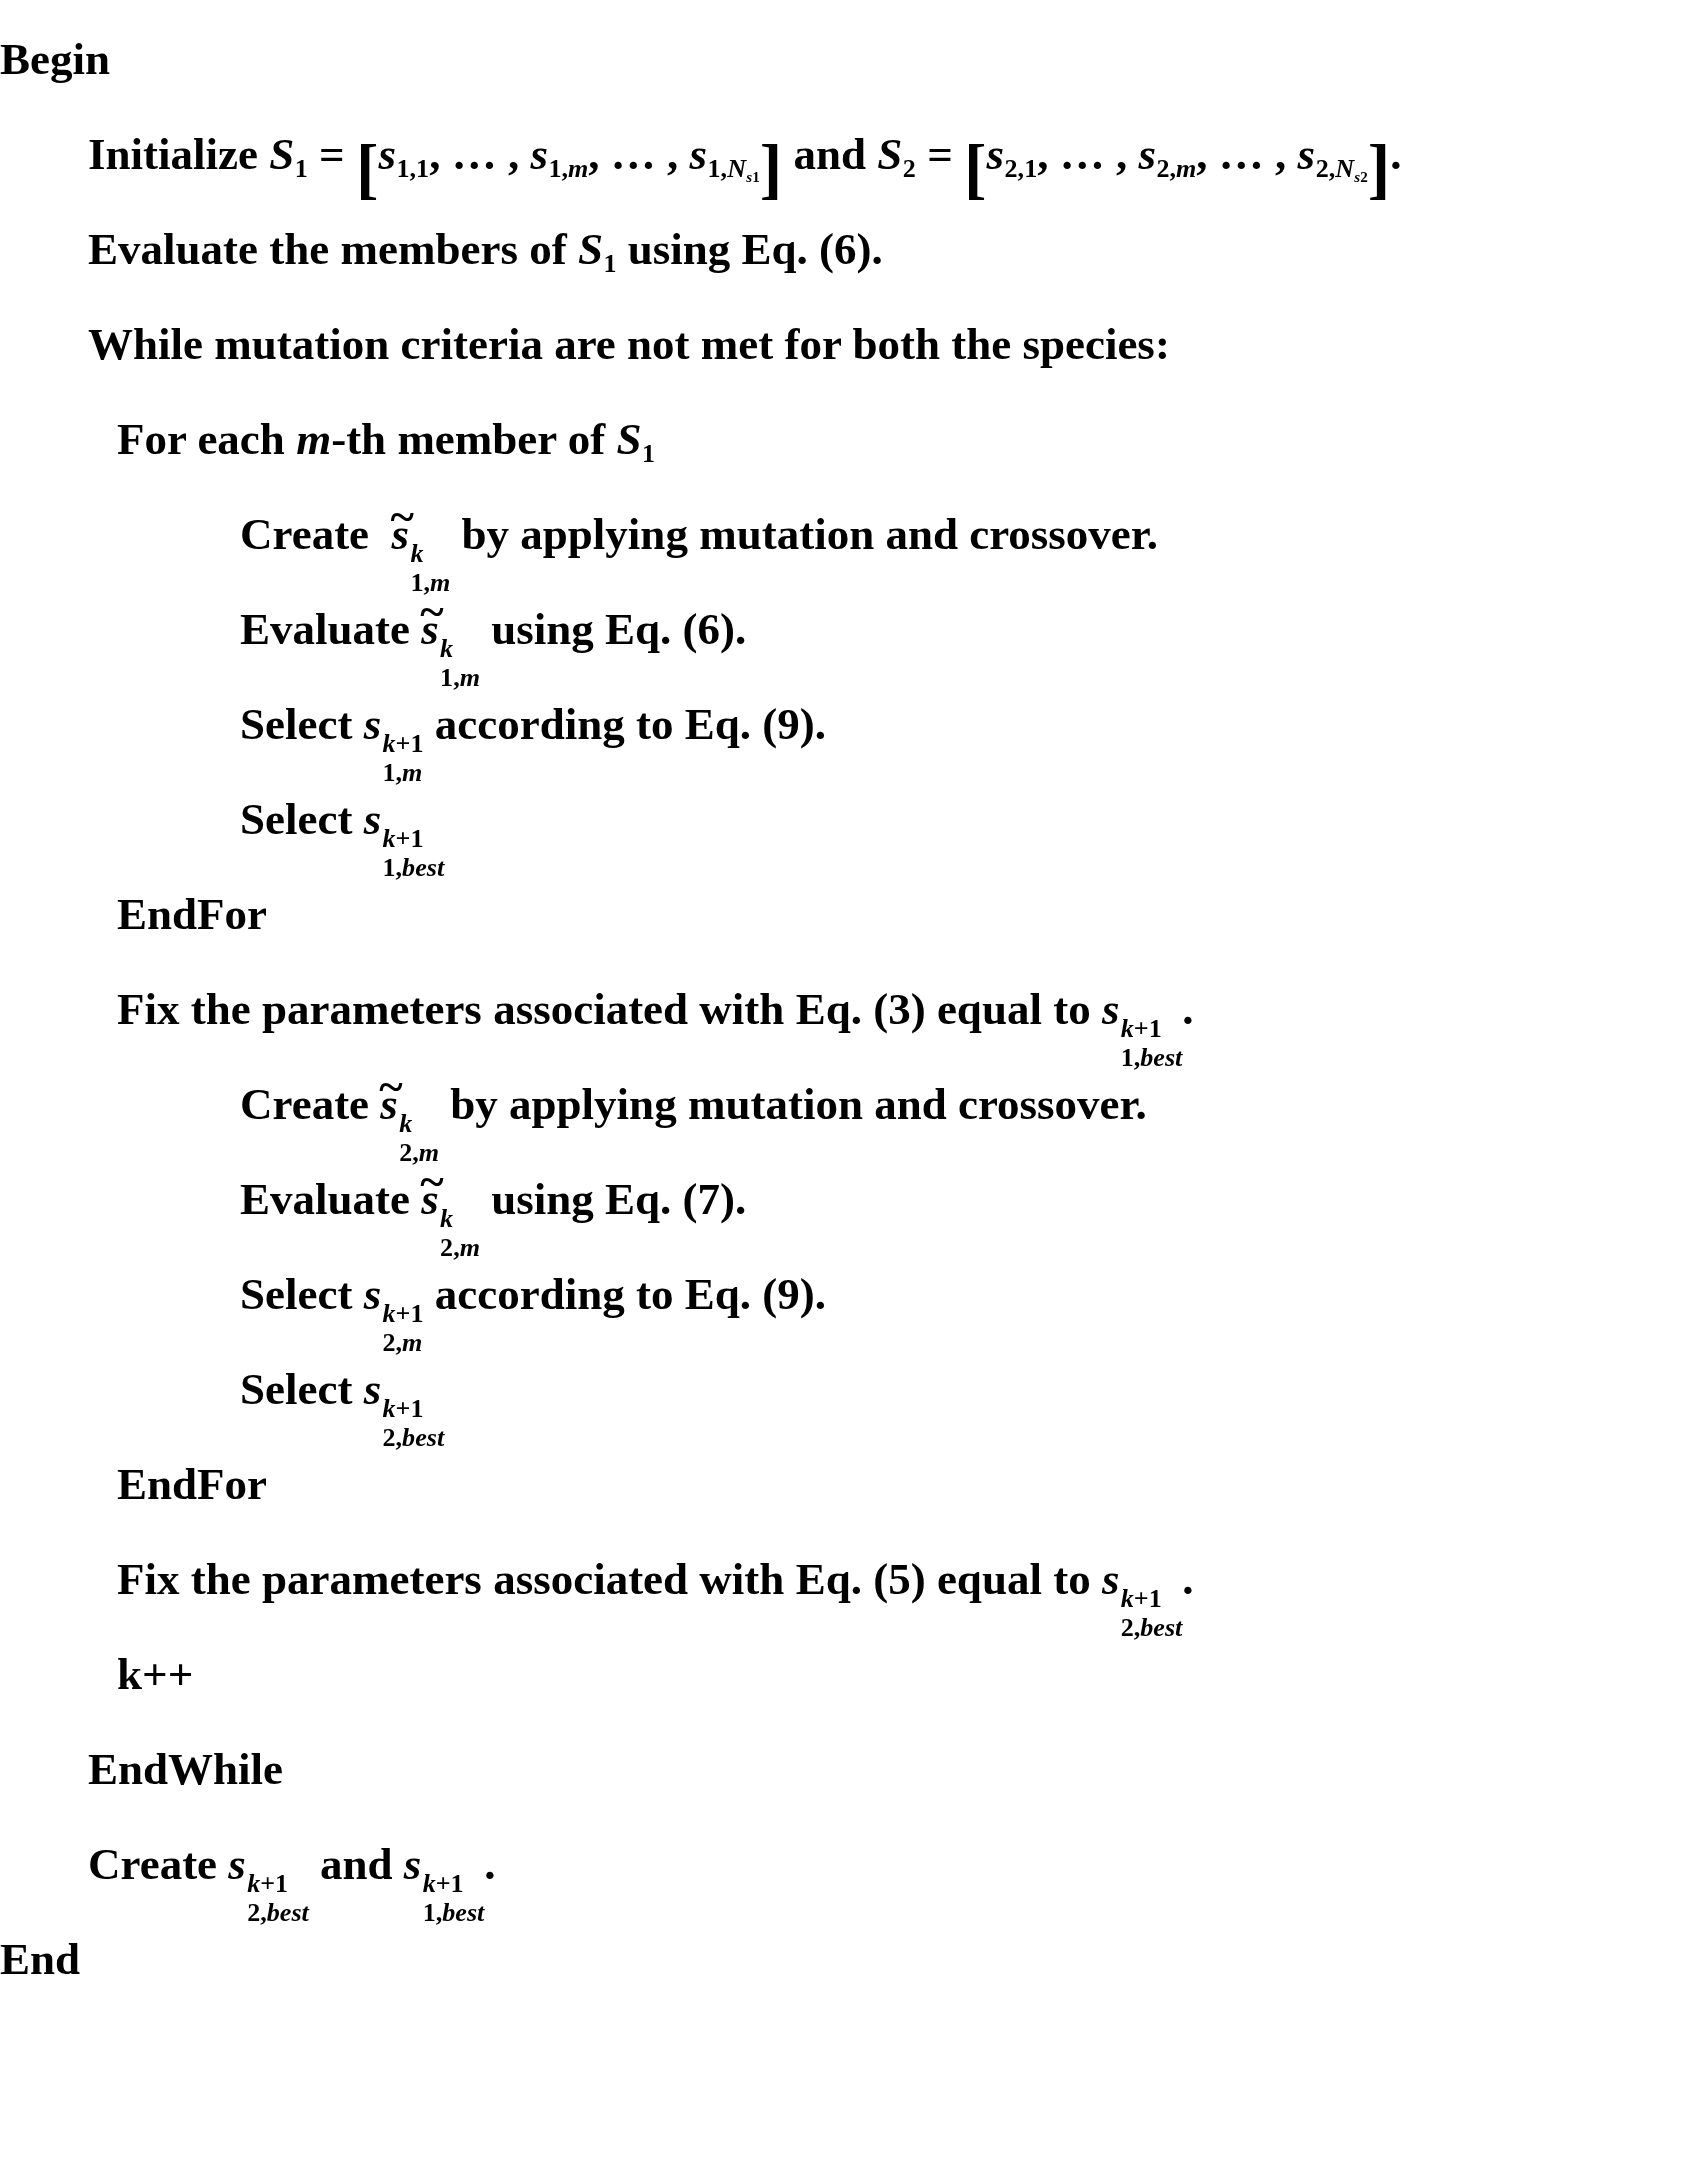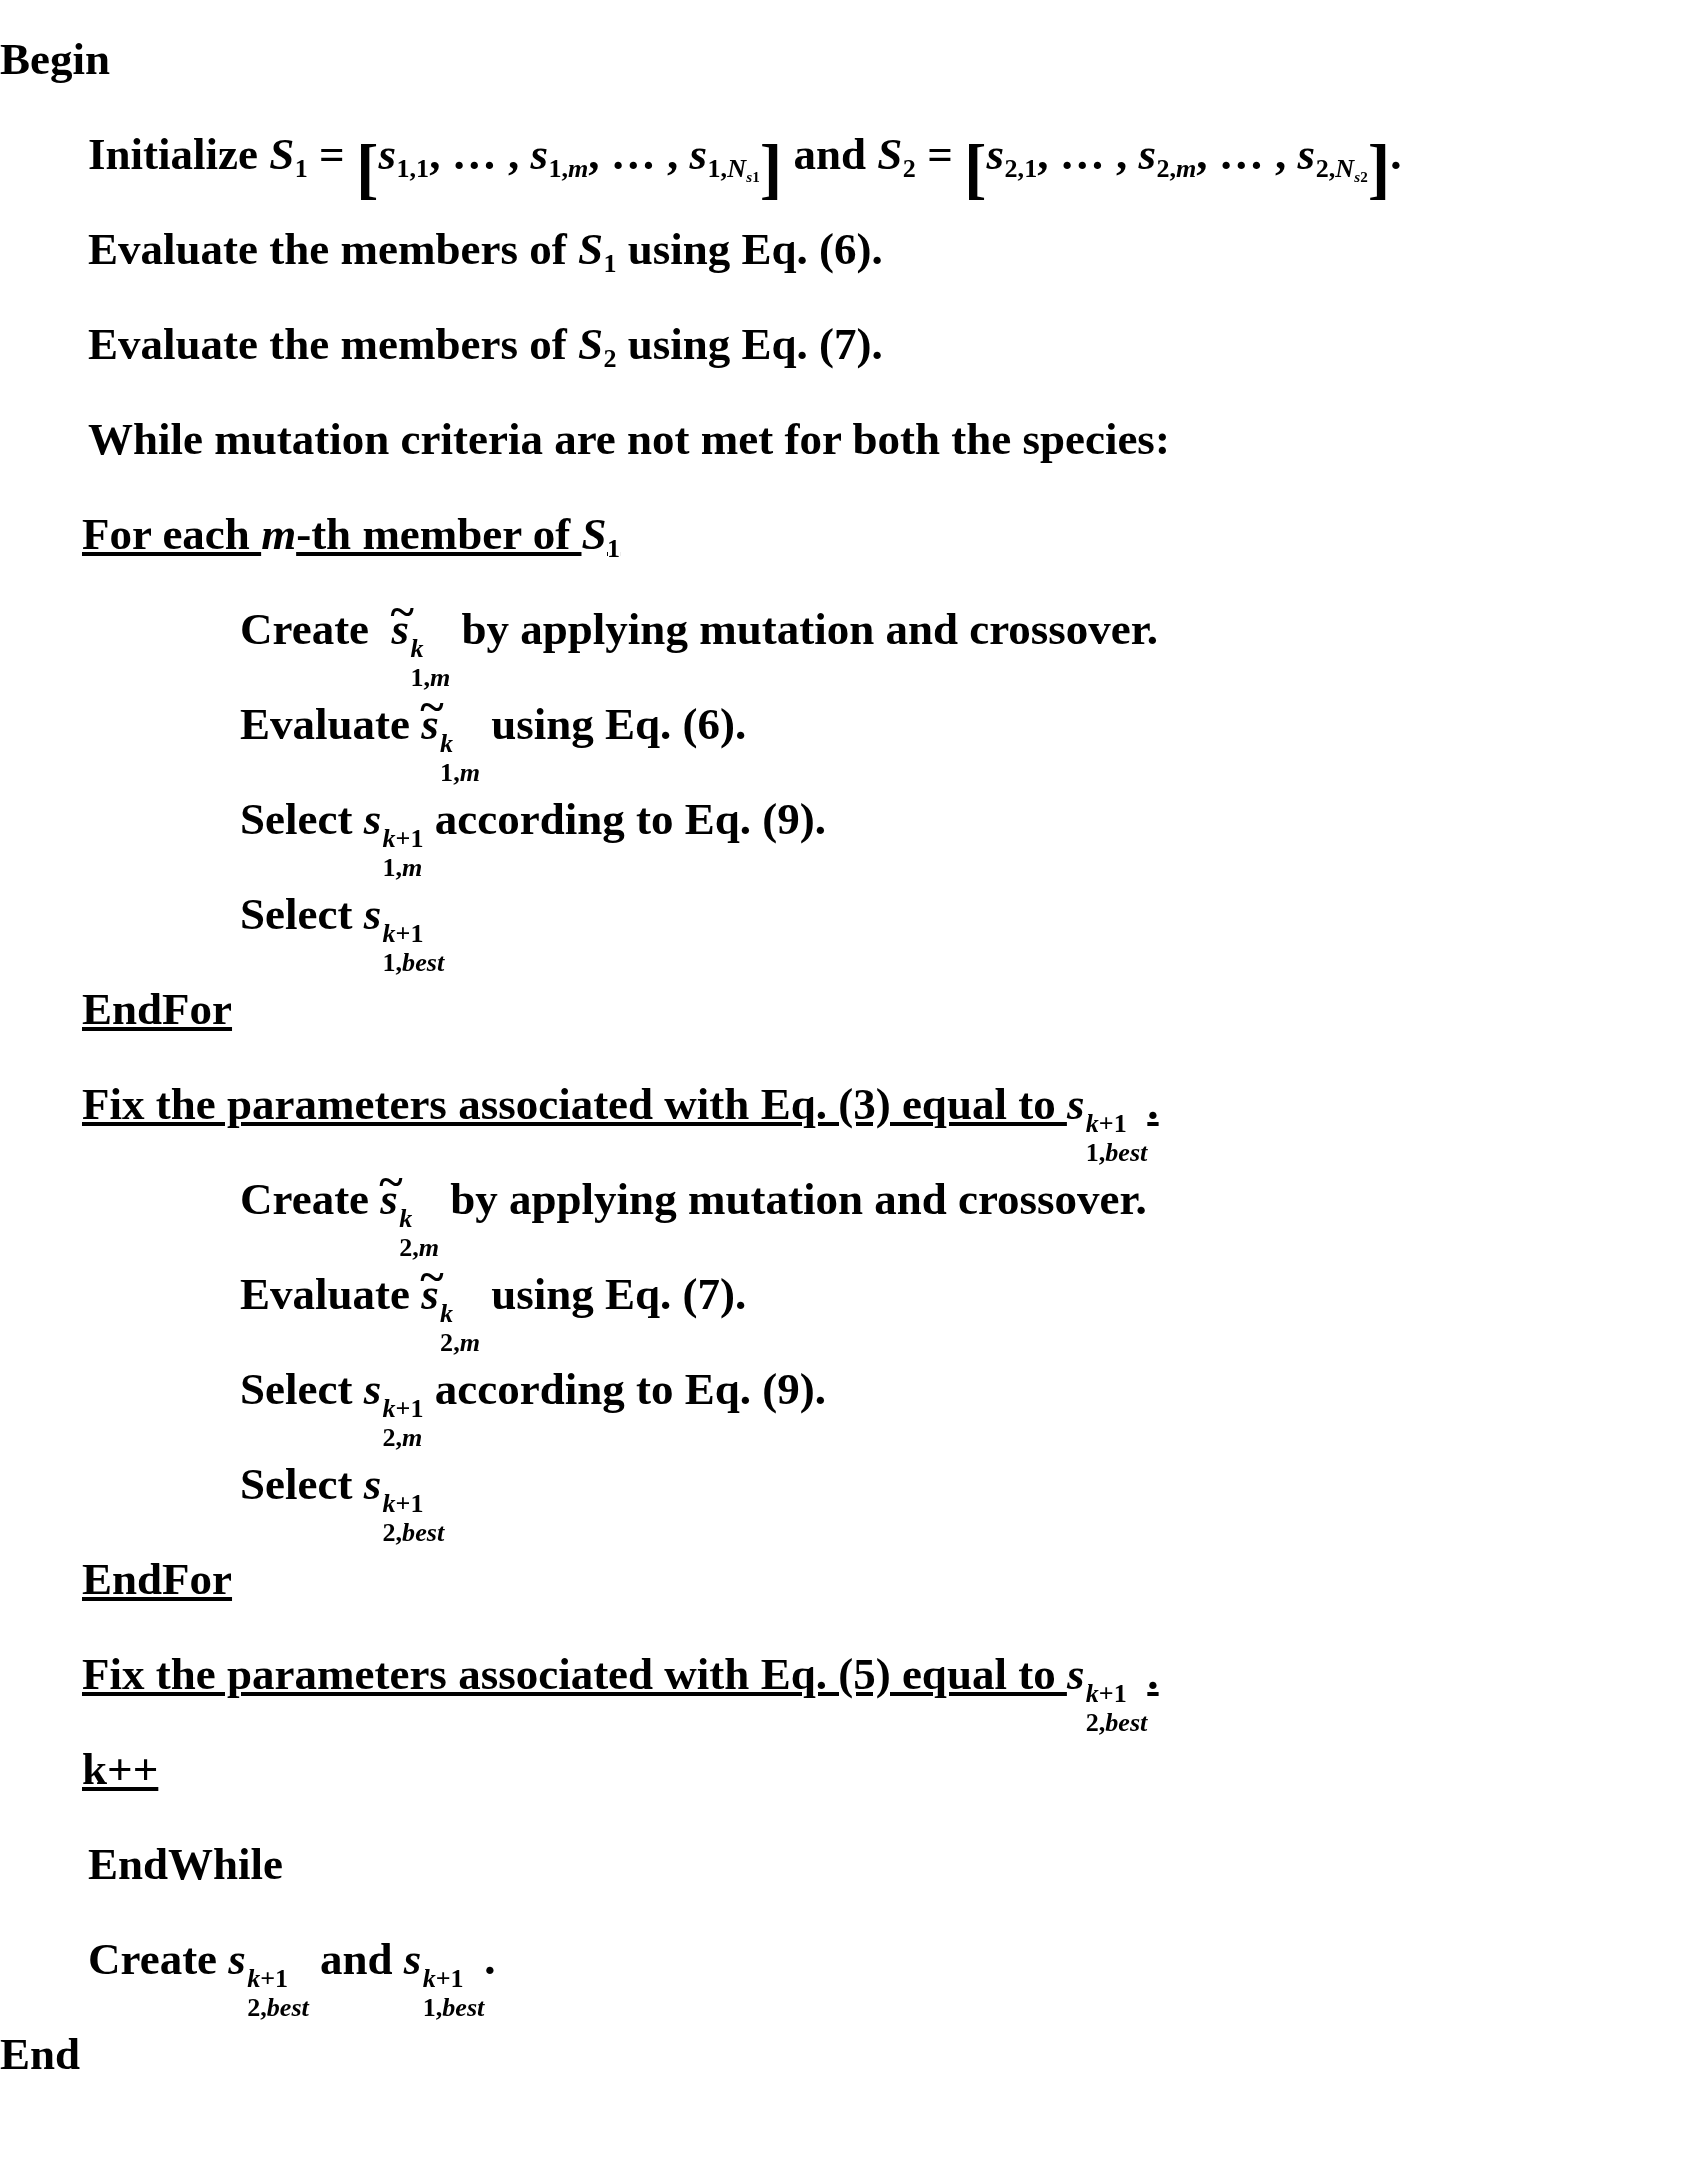--- a/index.html
+++ b/index.html
@@ -15,21 +15,21 @@
     padding-top:11.6px;
     overflow:hidden;
   }
   .line{
     height:95px;
     line-height:95px;
     white-space:nowrap;
   }
   .ind0{}
   .ind1{padding-left:88px;}
-  .ind2{padding-left:82px;text-decoration:underline;}
+  .ind2{padding-left:117px;}
   .ind3{padding-left:240px;}
   .txt{white-space:pre;}
   .math{white-space:nowrap;text-align:right;}
   .mbase{position:relative;display:inline-block;font-style:italic;line-height:1;}
   .tld{
     position:absolute;
     left:50%;
     top:-0.40em;
     transform:translateX(-42%);
     font-style:normal;
@@ -62,21 +62,20 @@
   }
 </style>
 </head>
 <body>
 
 <div class="page">
   <div>
       <div class="line ind0"><span class="txt">Begin</span></div>
       <div class="line ind1"><span class="txt">Initialize </span><span class="math"><span class="mbase"><span>S</span></span><span class="subonly"><span class="srm">1</span></span></span><span class="txt"> = </span><span class="bracket">[</span><span class="math"><span class="mbase"><span>s</span></span><span class="subonly"><span class="srm">1</span><span class="srm">,</span><span class="srm">1</span></span></span><span class="txt">, … , </span><span class="math"><span class="mbase"><span>s</span></span><span class="subonly"><span class="srm">1</span><span class="srm">,</span><span class="sit">m</span></span></span><span class="txt">, … , </span><span class="math"><span class="mbase"><span>s</span></span><span class="subonly"><span class="txt">1,</span><span class="math"><span class="mbase"><span>N</span></span><span class="subonly"><span class="sit">s</span><span class="srm">1</span></span></span></span></span><span class="bracket">]</span><span class="txt"> and </span><span class="math"><span class="mbase"><span>S</span></span><span class="subonly"><span class="srm">2</span></span></span><span class="txt"> = </span><span class="bracket">[</span><span class="math"><span class="mbase"><span>s</span></span><span class="subonly"><span class="srm">2</span><span class="srm">,</span><span class="srm">1</span></span></span><span class="txt">, … , </span><span class="math"><span class="mbase"><span>s</span></span><span class="subonly"><span class="srm">2</span><span class="srm">,</span><span class="sit">m</span></span></span><span class="txt">, … , </span><span class="math"><span class="mbase"><span>s</span></span><span class="subonly"><span class="txt">2,</span><span class="math"><span class="mbase"><span>N</span></span><span class="subonly"><span class="sit">s</span><span class="srm">2</span></span></span></span></span><span class="bracket">]</span><span class="txt">.</span></div>
       <div class="line ind1"><span class="txt">Evaluate the members of </span><span class="math"><span class="mbase"><span>S</span></span><span class="subonly"><span class="srm">1</span></span></span><span class="txt"> using Eq. (6).</span></div>
-      <div class="line ind1"><span class="txt">Evaluate the members of </span><span class="math"><span class="mbase"><span>S</span></span><span class="subonly"><span class="srm">2</span></span></span><span class="txt"> using Eq. (7).</span></div>
       <div class="line ind1"><span class="txt">While mutation criteria are not met for both the species:</span></div>
       <div class="line ind2"><span class="txt">For each </span><span class="math"><span class="mbase"><span>m</span></span></span><span class="txt">-th member of </span><span class="math"><span class="mbase"><span>S</span></span><span class="subonly"><span class="srm">1</span></span></span></div>
       <div class="line ind3"><span class="txt">Create  </span><span class="math"><span class="mbase"><span>s</span><span class="tld">~</span></span><span class="scripts">
             <span class="ssup"><span class="sit">k</span></span>
             <span class="ssub"><span class="srm">1</span><span class="srm">,</span><span class="sit">m</span></span>
           </span></span><span class="txt"> by applying mutation and crossover.</span></div>
       <div class="line ind3"><span class="txt">Evaluate </span><span class="math"><span class="mbase"><span>s</span><span class="tld">~</span></span><span class="scripts">
             <span class="ssup"><span class="sit">k</span></span>
             <span class="ssub"><span class="srm">1</span><span class="srm">,</span><span class="sit">m</span></span>
           </span></span><span class="txt"> using Eq. (6).</span></div>

